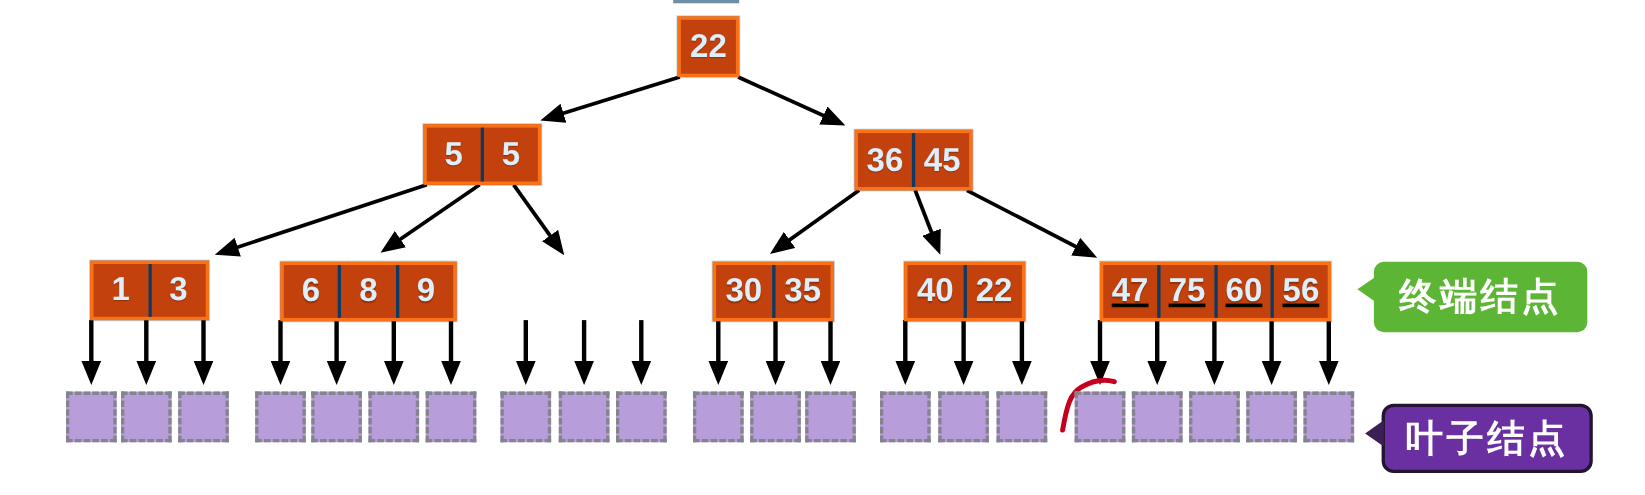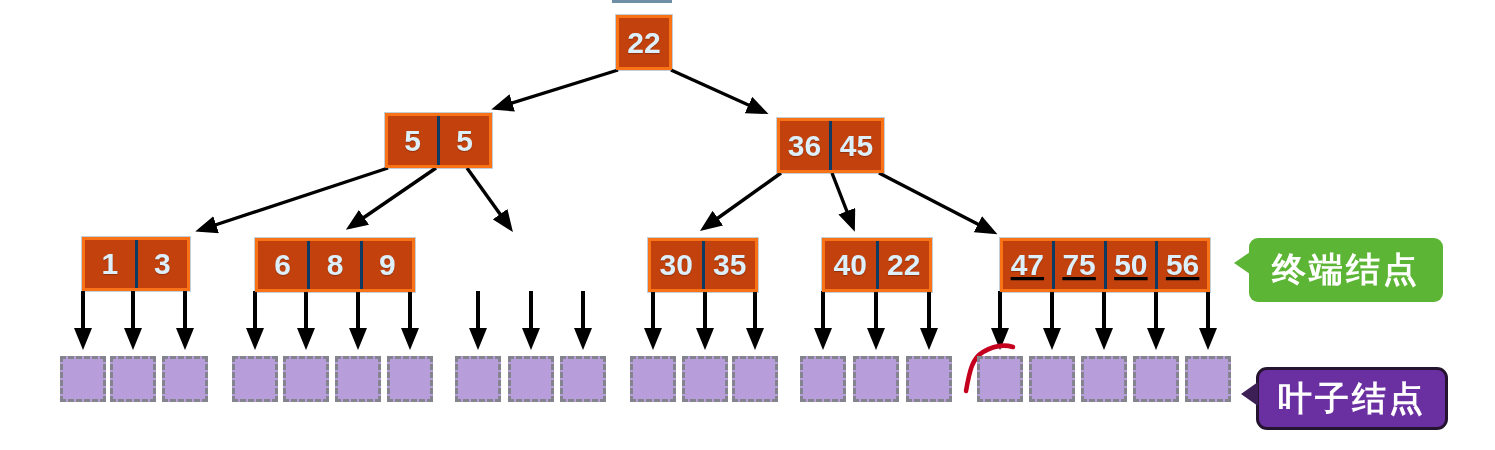--- a/index.html
+++ b/index.html
@@ -112,21 +112,21 @@
     <div class="cell">30</div>
     <div class="cell">35</div>
   </div>
   <div class="node" style="left:822px;top:238px;width:110px;height:54px;">
     <div class="cell">40</div>
     <div class="cell">22</div>
   </div>
   <div class="node" style="left:1000px;top:238px;width:210px;height:54px;text-decoration:underline;">
     <div class="cell">47</div>
     <div class="cell">75</div>
-    <div class="cell">50</div>
+    <div class="cell">60</div>
     <div class="cell">56</div>
   </div>
 
   <div class="leaf" style="left:60px"></div>
   <div class="leaf" style="left:110px"></div>
   <div class="leaf" style="left:162px"></div>
   <div class="leaf" style="left:232px"></div>
   <div class="leaf" style="left:283px"></div>
   <div class="leaf" style="left:335px"></div>
   <div class="leaf" style="left:387px"></div>

